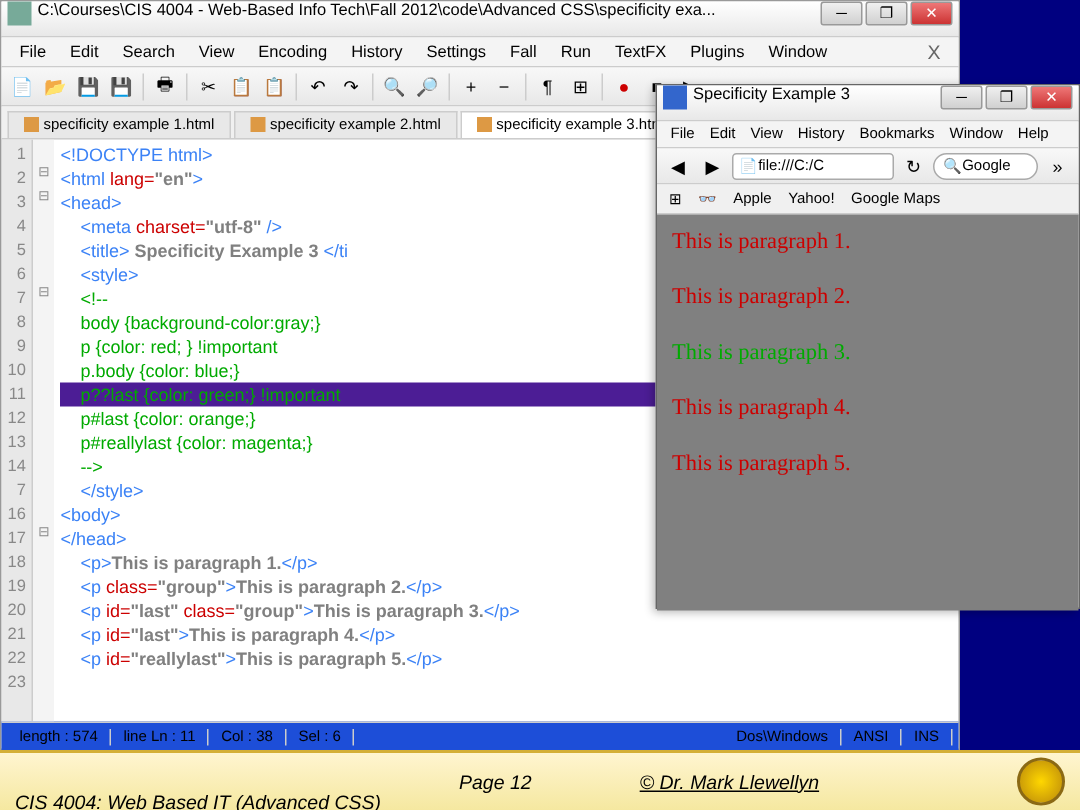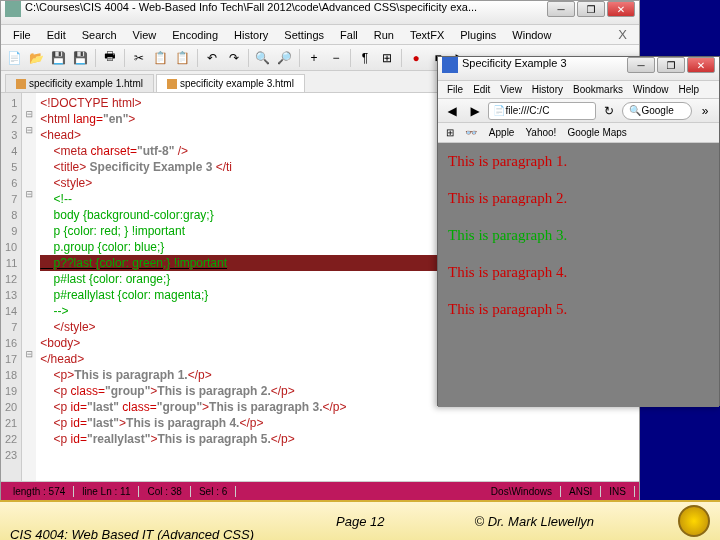--- a/index.html
+++ b/index.html
@@ -26,44 +26,44 @@
 .tab.active { background: #fff; }
 .tab-icon { display: inline-block; width: 10px; height: 10px; background: #d94; margin-right: 3px; vertical-align: middle; }
 
 .code-area { display: flex; height: 388px; font-family: 'Courier New', monospace; font-size: 12px; overflow: auto; }
 .gutter { background: #e8e8e8; padding: 2px 4px; text-align: right; color: #888; font-size: 11px; border-right: 1px solid #ccc; }
 .gutter div { height: 16px; line-height: 16px; }
 .fold { width: 14px; background: #f4f4f4; }
 .fold div { height: 16px; text-align: center; font-size: 9px; color: #888; cursor: pointer; }
 .code { flex: 1; padding: 2px 4px; }
 .code div { height: 16px; line-height: 16px; white-space: pre; }
-.hl { background: #7f1d1d; text-decoration: underline; }
-.kw { color: #b91c1c; }
+.hl { background: #4c1d95; }
+.kw { color: #3b82f6; }
 .str { color: #808080; font-weight: bold; }
 .cmt { color: #00aa00; }
 .attr { color: #cc0000; }
 
-.statusbar { height: 20px; background: #be185d; border-top: 1px solid #ccc; display: flex; align-items: center; font-size: 10px; padding: 0 4px; }
+.statusbar { height: 20px; background: #1d4ed8; border-top: 1px solid #ccc; display: flex; align-items: center; font-size: 10px; padding: 0 4px; }
 .statusbar span { padding: 0 8px; border-right: 1px solid #ccc; }
 
 .browser-window { position: absolute; top: 56px; right: 0; width: 283px; height: 350px; background: #fff; border: 1px solid #666; box-shadow: -2px 2px 6px rgba(0,0,0,0.3); }
 .browser-menubar { height: 18px; display: flex; align-items: center; padding: 0 4px; font-size: 10px; background: #f4f4f4; border-bottom: 1px solid #ccc; }
 .browser-menubar span { padding: 1px 5px; cursor: pointer; }
 .browser-toolbar { height: 24px; background: linear-gradient(#f8f8f8,#e8e8e8); display: flex; align-items: center; padding: 0 4px; gap: 3px; border-bottom: 1px solid #ccc; }
 .urlbar { flex: 1; height: 18px; border: 1px solid #aaa; border-radius: 3px; font-size: 10px; padding: 0 4px; display: flex; align-items: center; background: #fff; }
 .searchbar { width: 70px; height: 18px; border: 1px solid #aaa; border-radius: 9px; font-size: 10px; padding: 0 6px; display: flex; align-items: center; background: #fff; }
 .bmbar { height: 20px; display: flex; align-items: center; padding: 0 4px; gap: 3px; font-size: 10px; background: #f0f0f0; border-bottom: 1px solid #ccc; }
 .bmbar span { padding: 1px 4px; cursor: pointer; }
 .browser-content { background: #808080; height: 264px; padding: 10px; }
 .browser-content p { font-family: 'Times New Roman', serif; font-size: 15px; margin-bottom: 20px; }
 
 .bottom-bar { position: absolute; bottom: 0; left: 0; width: 720px; height: 40px; background: linear-gradient(#fff5d0,#f5e8a0); border-top: 2px solid #d4af37; display: flex; align-items: center; font-style: italic; font-size: 13px; padding: 0 10px; }
 .bottom-bar .course { flex: 0 0 auto; margin-top: 26px; }
-.bottom-bar .page { margin-left: 82px; }
-.bottom-bar .copy { margin-left: 90px; }
+.bottom-bar .page { margin-left: 52px; }
+.bottom-bar .copy { margin-left: 72px; text-decoration: underline; }
 .logo { position: absolute; right: 10px; width: 32px; height: 32px; border-radius: 50%; background: radial-gradient(#ffd700,#b8860b); border: 2px solid #8b6914; }
 
 .red { color: #cc0000; }
 .green { color: #00aa00; }
 </style>
 </head>
 <body>
 
 <div class="editor-window">
   <div class="titlebar">
@@ -113,20 +113,21 @@
     <div class="tsep"></div>
     <div class="tbtn">¶</div>
     <div class="tbtn">⊞</div>
     <div class="tsep"></div>
     <div class="tbtn" style="color:#c00">●</div>
     <div class="tbtn">■</div>
     <div class="tbtn">▶</div>
   </div>
   <div class="tabbar">
     <div class="tab"><span class="tab-icon"></span><span>specificity example 1.html</span></div>
+    <div class="tab"><span class="tab-icon"></span><span>specificity example 2.html</span></div>
     <div class="tab active"><span class="tab-icon"></span><span>specificity example 3.html</span></div>
   </div>
   <div class="code-area">
     <div class="gutter">
       <div>1</div>
         <div>2</div>
         <div>3</div>
         <div>4</div>
         <div>5</div>
         <div>6</div>
@@ -176,21 +177,21 @@
     <div class="code">
       <div><span class="kw">&lt;!DOCTYPE html&gt;</span></div>
       <div><span class="kw">&lt;html </span><span class="attr">lang=</span><span class="str">"en"</span><span class="kw">&gt;</span></div>
       <div><span class="kw">&lt;head&gt;</span></div>
       <div><span class="kw">    &lt;meta </span><span class="attr">charset=</span><span class="str">"utf-8"</span><span class="kw"> /&gt;</span></div>
       <div><span class="kw">    &lt;title&gt; </span><span class="str">Specificity Example 3 </span><span class="kw">&lt;/ti</span></div>
       <div><span class="kw">    &lt;style&gt;</span></div>
       <div><span class="cmt">    &lt;!--</span></div>
       <div><span class="cmt">    body {background-color:gray;}</span></div>
       <div><span class="cmt">    p {color: red; } !important</span></div>
-      <div><span class="cmt">    p.group {color: blue;}</span></div>
+      <div><span class="cmt">    p.body {color: blue;}</span></div>
       <div class="hl"><span class="cmt">    p??last {color: green;} !important</span></div>
       <div><span class="cmt">    p#last {color: orange;}</span></div>
       <div><span class="cmt">    p#reallylast {color: magenta;}</span></div>
       <div><span class="cmt">    --&gt;</span></div>
       <div><span class="kw">    &lt;/style&gt;</span></div>
       <div><span class="kw">&lt;body&gt;</span></div>
       <div><span class="kw">&lt;/head&gt;</span></div>
       <div><span class="kw">    &lt;p&gt;</span><span class="str">This is paragraph 1.</span><span class="kw">&lt;/p&gt;</span></div>
       <div><span class="kw">    &lt;p </span><span class="attr">class=</span><span class="str">"group"</span><span class="kw">&gt;</span><span class="str">This is paragraph 2.</span><span class="kw">&lt;/p&gt;</span></div>
       <div><span class="kw">    &lt;p </span><span class="attr">id=</span><span class="str">"last" </span><span class="attr">class=</span><span class="str">"group"</span><span class="kw">&gt;</span><span class="str">This is paragraph 3.</span><span class="kw">&lt;/p&gt;</span></div>

